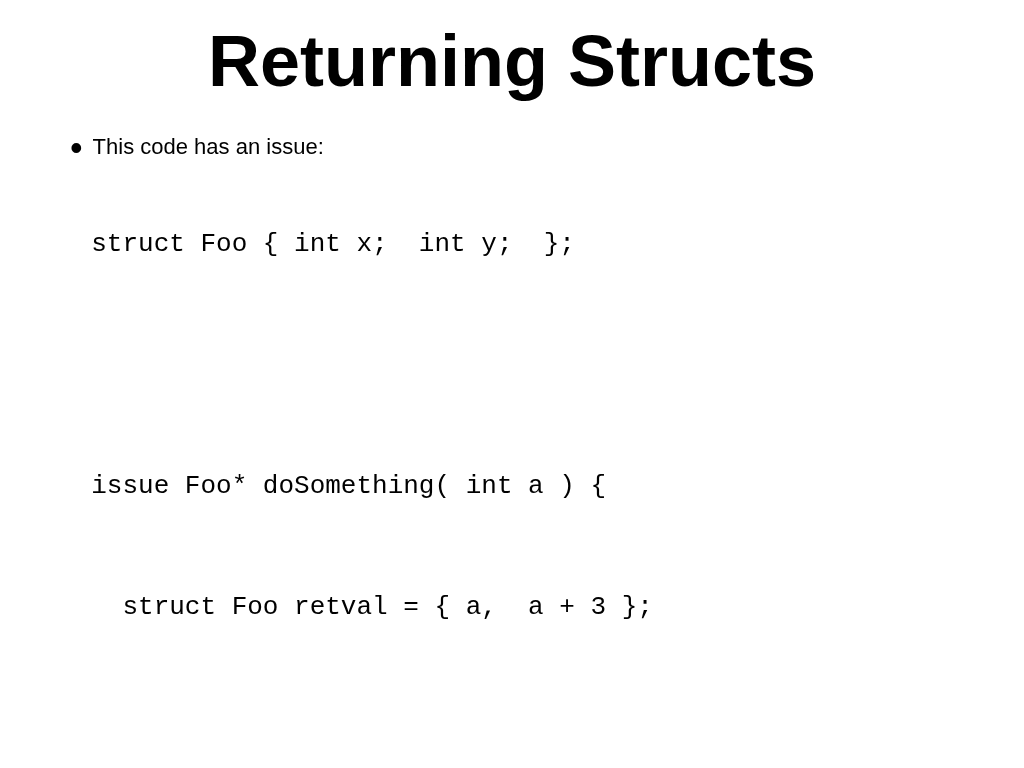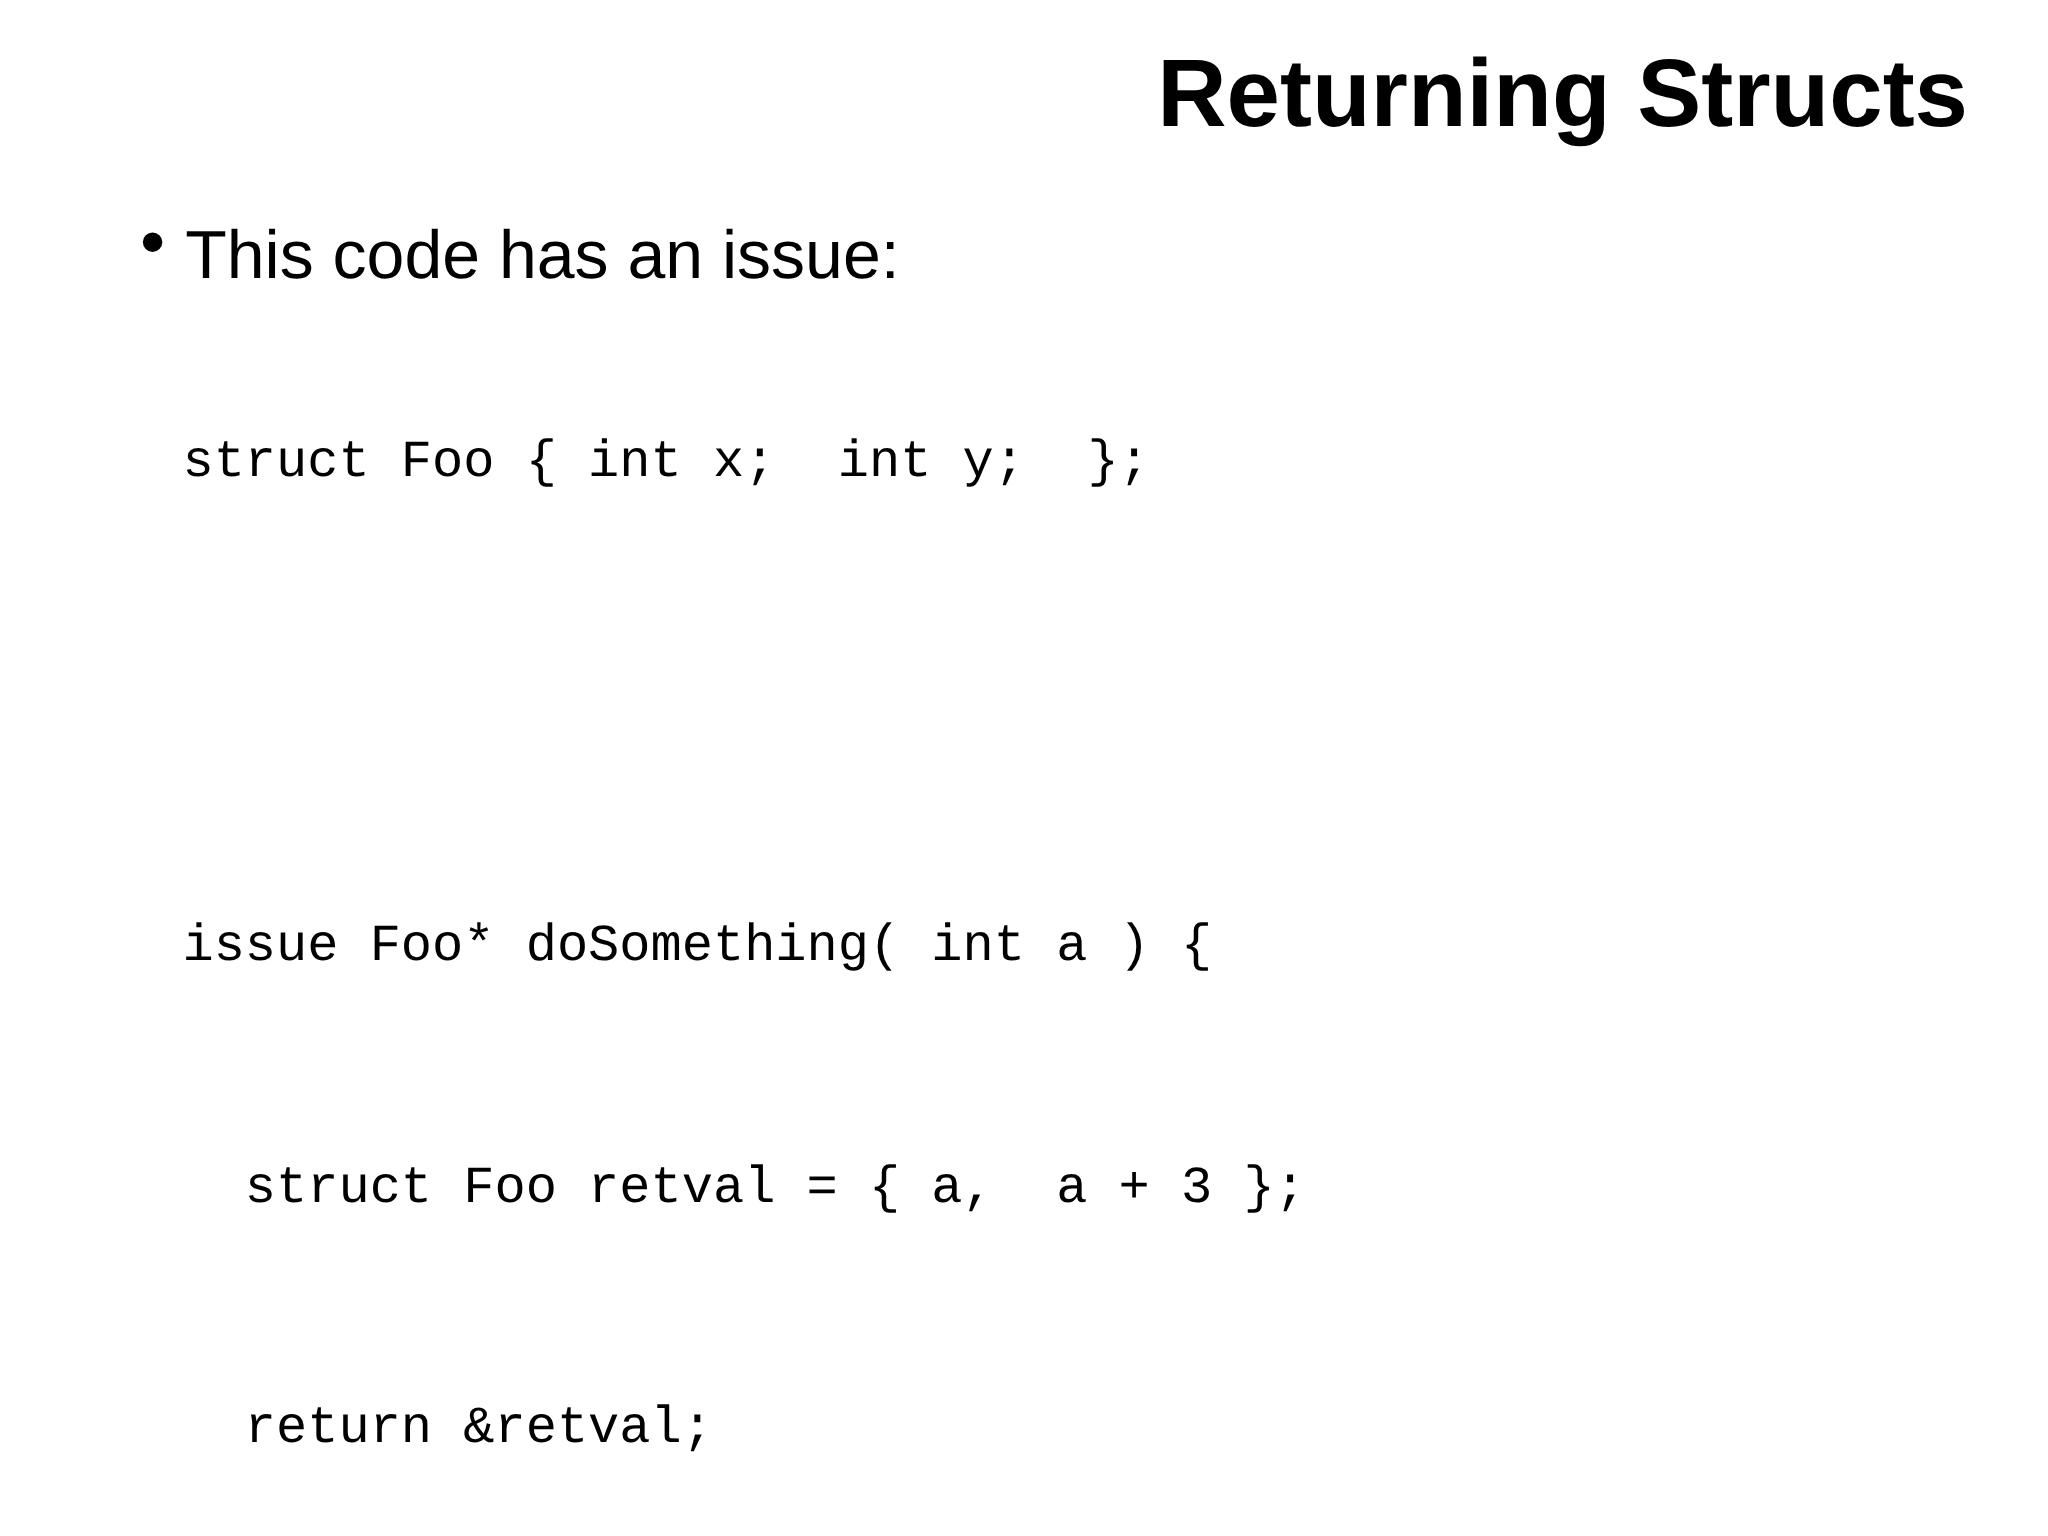--- a/index.html
+++ b/index.html
@@ -11,23 +11,23 @@
     body {
       background-color: #ffffff;
       font-family: Arial, Helvetica, sans-serif;
       width: 1024px;
       height: 768px;
       overflow: hidden;
       padding: 20px 40px;
     }
 
     .title {
-      font-size: 48px;
+      font-size: 72px;
       font-weight: bold;
-      text-align: right;
+      text-align: center;
       color: #000000;
       margin-bottom: 30px;
       font-family: Arial, Helvetica, sans-serif;
     }
 
     .bullet-section {
       margin-bottom: 18px;
       padding-left: 30px;
     }
 
@@ -39,21 +39,21 @@
       gap: 10px;
     }
 
     .bullet-dot {
       font-size: 36px;
       line-height: 1;
       margin-top: -2px;
     }
 
     .bullet-text {
-      font-size: 34px;
+      font-size: 22px;
       line-height: 1.4;
     }
 
     .code-block {
       font-family: 'Courier New', Courier, monospace;
       font-size: 26px;
       line-height: 1.55;
       color: #000000;
       padding-left: 20px;
       white-space: pre;
@@ -73,21 +73,20 @@
 
 <div class="code-block">
   <span>struct Foo { int x;  int y;  };</span>
 <br>
   <span></span>
 <br>
   <span>issue Foo* doSomething( int a ) {</span>
 <br>
   <span>  struct Foo retval = { a,  a + 3 };</span>
 <br>
-  <span>  return &amp;retval;</span>
 <br>
   
 <br>
   
 <br>
   
 <br>
   
 <br>
   

